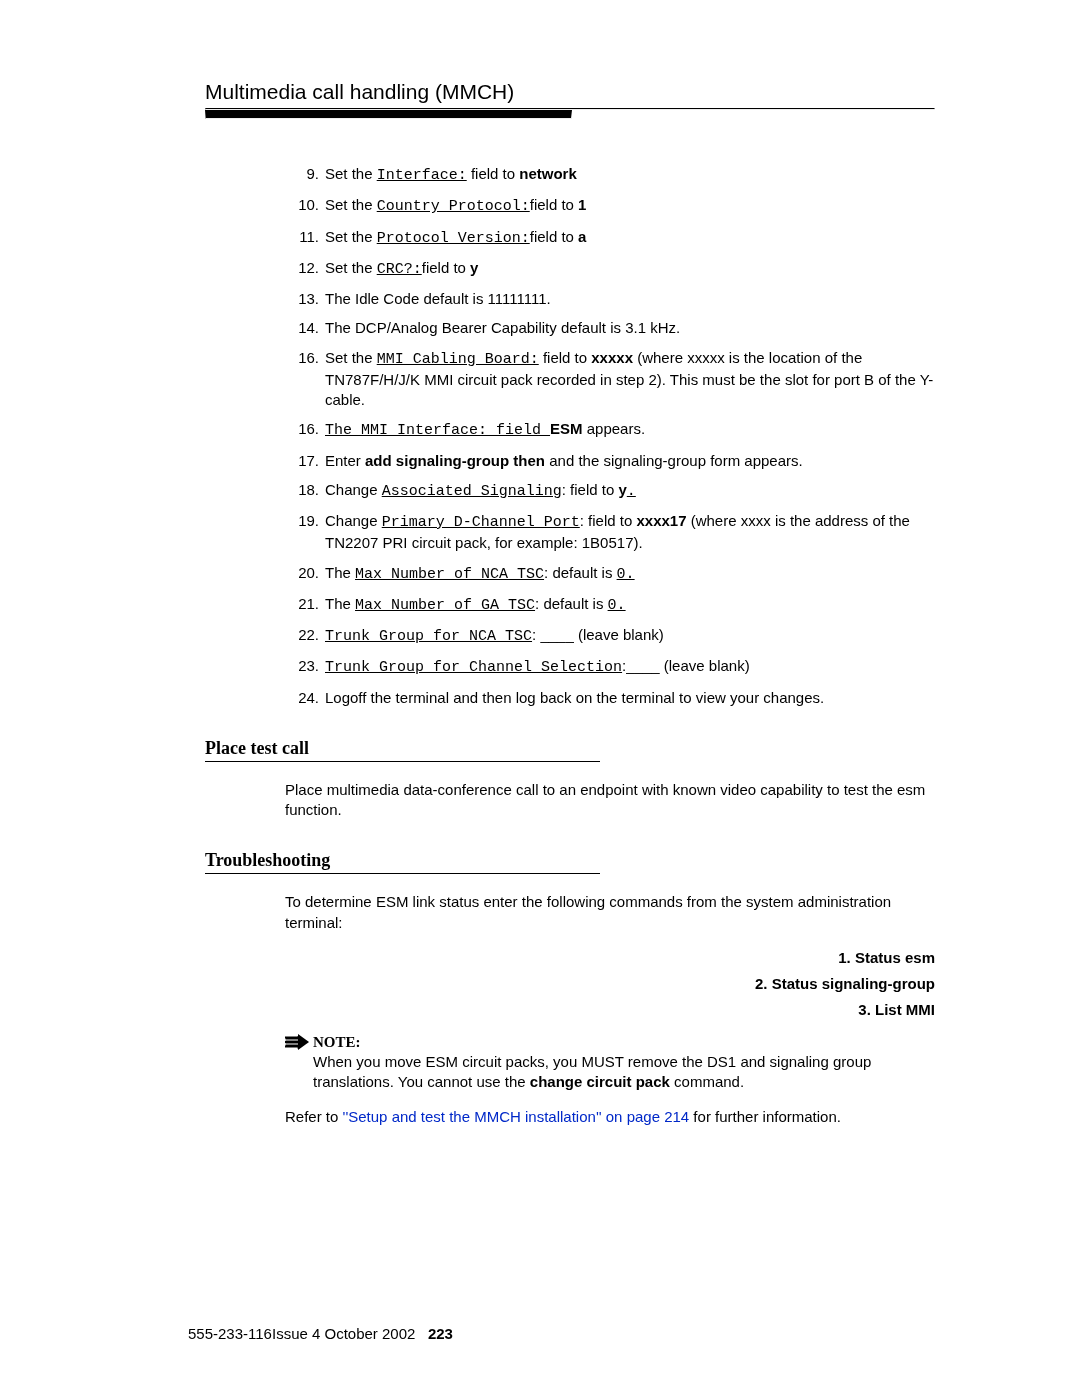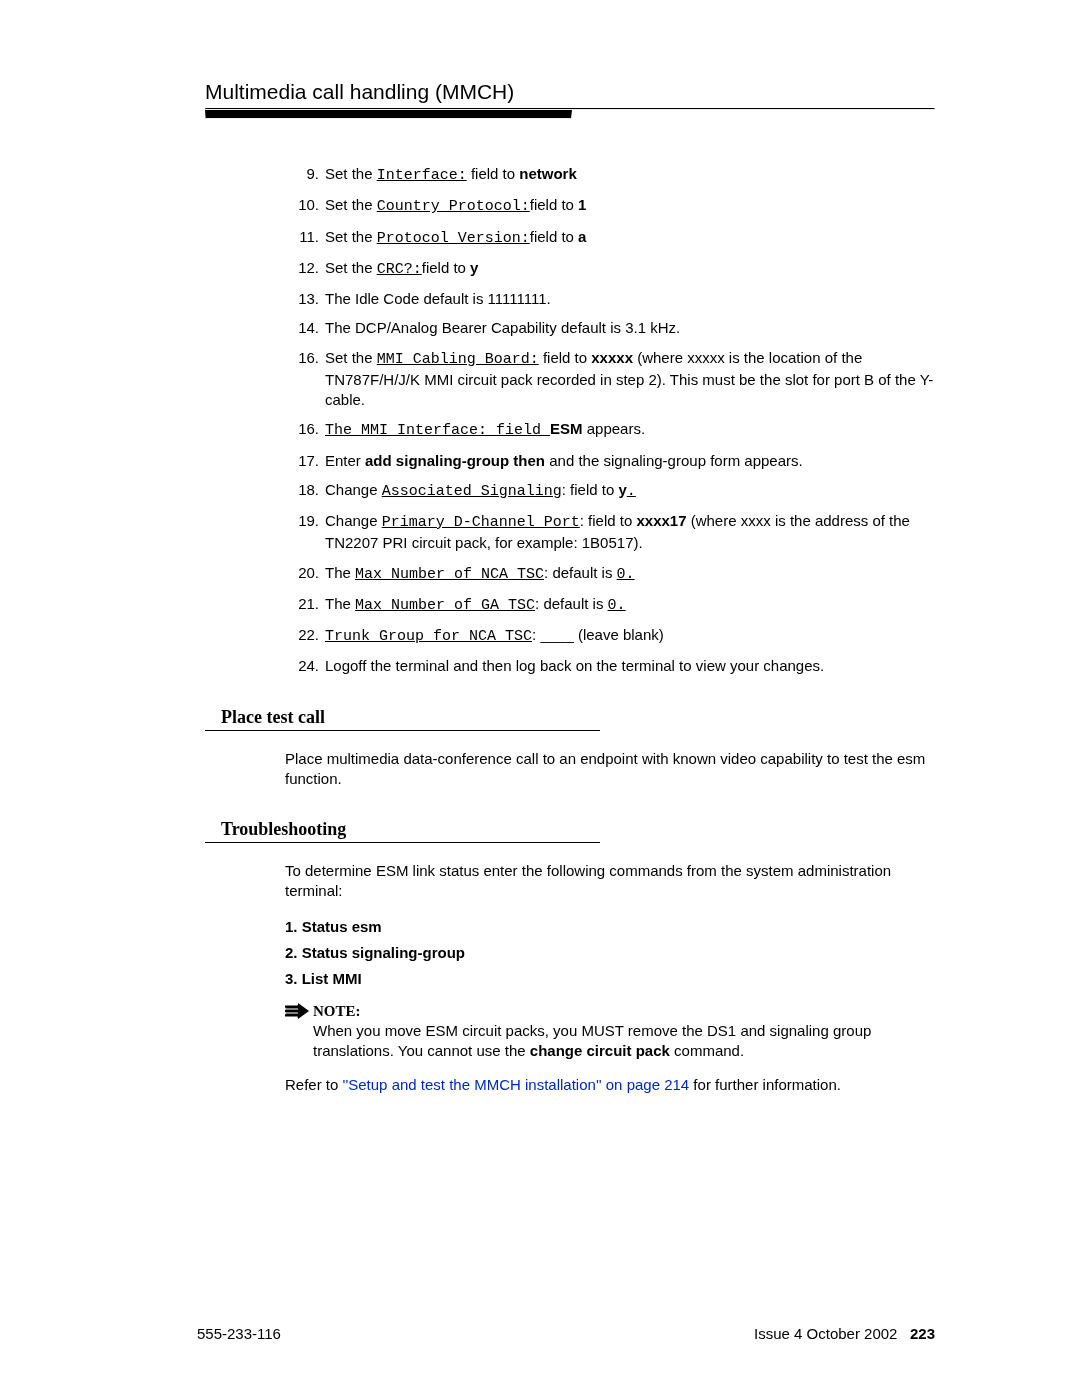--- a/index.html
+++ b/index.html
@@ -62,37 +62,38 @@
   .mono {
     font-family: "Courier New", monospace;
     text-decoration: underline;
   }
   .section-head {
     font-family: "Times New Roman", Georgia, serif;
     font-weight: bold;
     font-size: 18px;
     margin-top: 30px;
     margin-bottom: 2px;
-    margin-left: 76px;
+    margin-left: 60px;
   }
   .section-rule {
     border: 0;
     border-top: 1.5px solid #000;
     width: 395px;
     margin: 0 0 18px 60px;
   }
   .para {
     margin-left: 140px;
     margin-bottom: 14px;
     line-height: 1.35;
   }
   ol.bold-list {
     list-style: none;
     padding: 0;
     margin: 16px 0 14px 140px;
+    text-align: right;
   }
   ol.bold-list li {
     font-weight: bold;
     margin-bottom: 9px;
   }
   .note-block {
     margin-left: 140px;
     display: flex;
     margin-bottom: 14px;
     justify-content: space-between;
@@ -113,24 +114,24 @@
     font-family: "Times New Roman", Georgia, serif;
     font-weight: bold;
     font-size: 15px;
   }
   .link {
     color: #0028c8;
   }
   .footer {
     position: absolute;
     bottom: 55px;
-    left: 197px;
+    left: 188px;
     right: 145px;
     display: flex;
-    justify-content: space-between;
+    justify-content: flex-start;
     font-size: 15px;
     margin-top: 11px;
   }
   .footer .right b { font-weight: bold; }
 </style>
 </head>
 <body>
 
 <div class="page">
 
@@ -190,20 +191,24 @@
           <span class="num">20.</span>
           <span class="body">The <span class="mono">Max Number of NCA TSC</span>: default is <span class="mono">0.</span></span>
         </li>
         <li>
           <span class="num">21.</span>
           <span class="body">The <span class="mono">Max Number of GA TSC</span>: default is <span class="mono">0.</span></span>
         </li>
         <li>
           <span class="num">22.</span>
           <span class="body"><span class="mono">Trunk Group for NCA TSC</span>: ____ (leave blank)</span>
+        </li>
+        <li>
+          <span class="num">23.</span>
+          <span class="body"><span class="mono">Trunk Group for Channel Selection</span>:____ (leave blank)</span>
         </li>
         <li>
           <span class="num">24.</span>
           <span class="body">Logoff the terminal and then log back on the terminal to view your changes.</span>
         </li>
       </ol>
   </div>
 
   <div class="section-head">Place test call</div>
   <hr class="section-rule">

